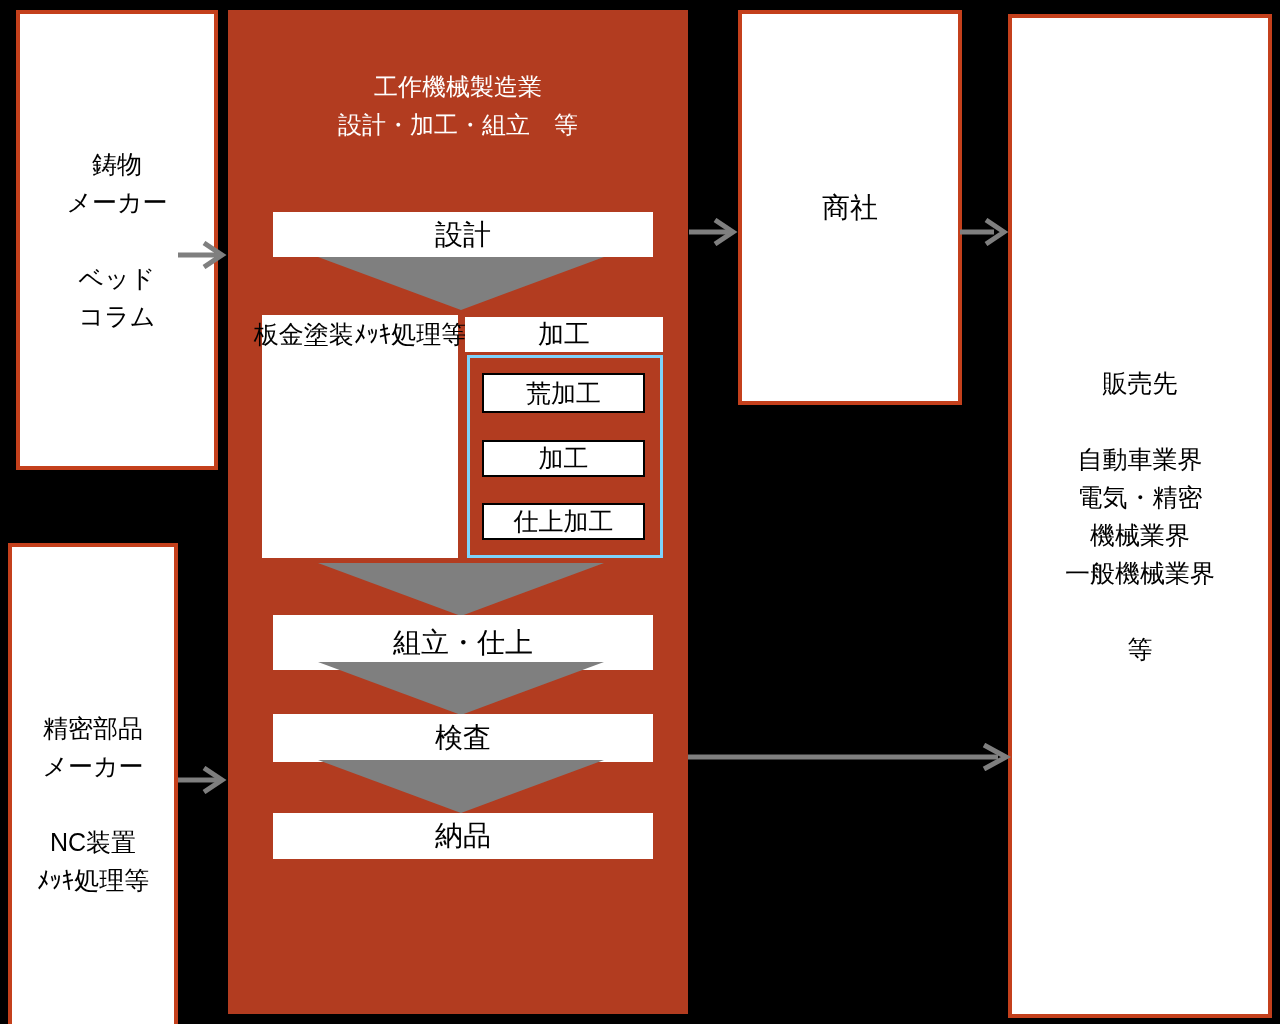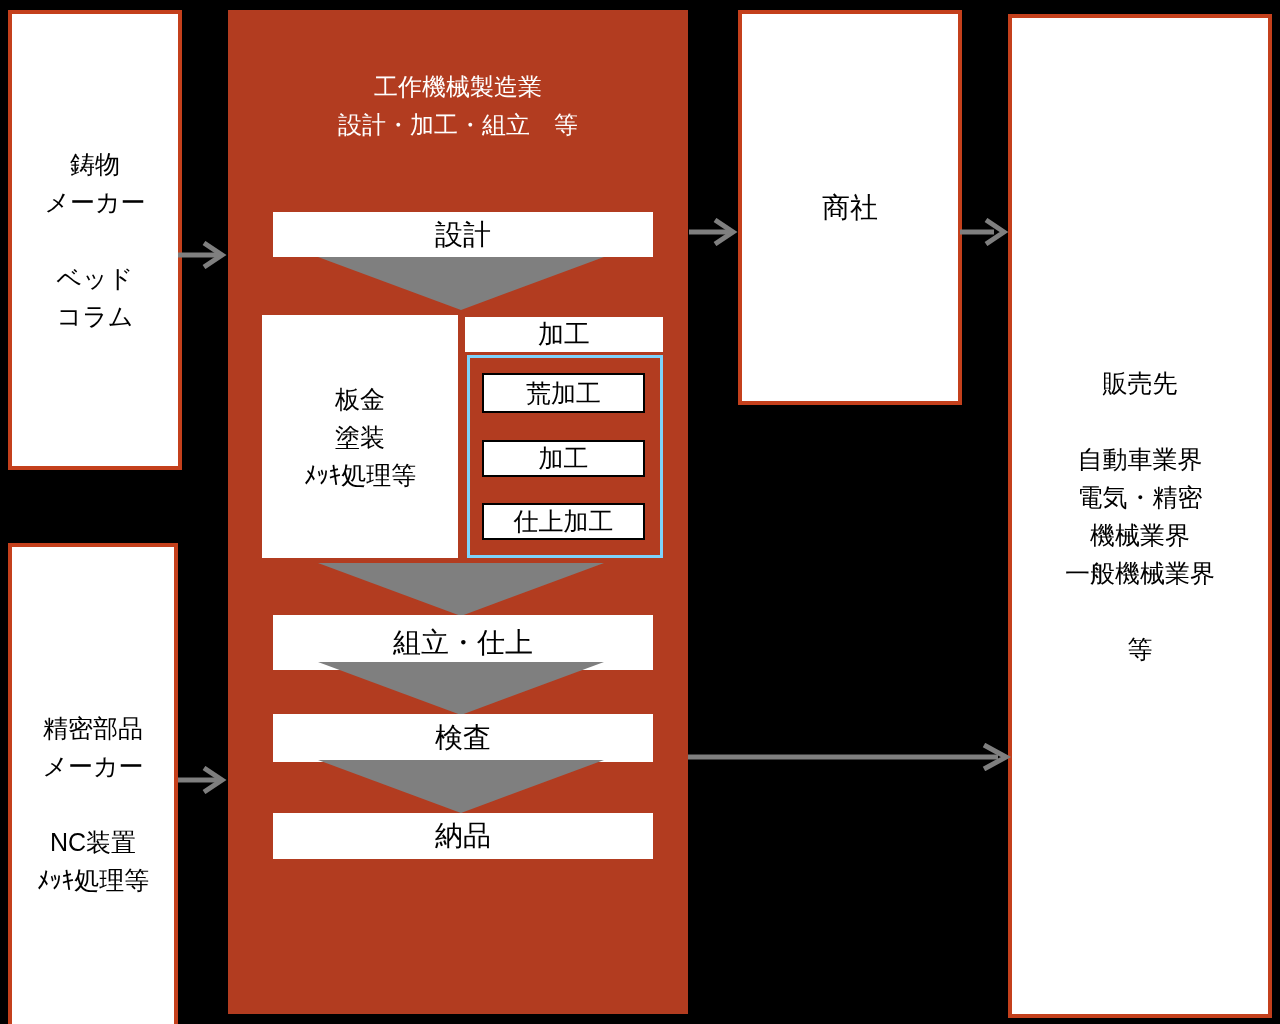--- a/index.html
+++ b/index.html
@@ -10,21 +10,21 @@
   }
 
   
   .outlined-box {
     position:absolute; background:#ffffff; border:4px solid #C4401C;
     display:flex; flex-direction:column; justify-content:center;
     text-align:center; color:#000000;
   }
   .txt-line { height:38px; line-height:38px; font-size:25px; white-space:pre; }
 
-  #left-top-box    { left:8px;    top:10px;  width:174px; height:460px;text-align:center; }
+  #left-top-box    { left:16px;    top:10px;  width:202px; height:460px;text-align:center; }
   #left-bottom-box { left:8px;    top:543px; width:170px; height:521px; }
   #trading-box     { left:738px;  top:10px;  width:224px; height:395px; }
   #trading-box .txt-line { font-size:28px; }
   #sales-box       { left:1008px; top:14px;  width:264px; height:1004px; }
 
   
   #mfg-panel {
     position:absolute; left:228px; top:10px; width:460px; height:1004px;
     background:#B23C20;
     padding-left:47px;
@@ -49,21 +49,21 @@
     position:absolute; left:90px; width:286px; height:53px; background:#7F7F7F;
     clip-path:polygon(0 0, 100% 0, 50% 100%);
   }
   #tri-1 { top:247px; }
   #tri-2 { top:553px; }
   #tri-3 { top:652px; }
   #tri-4 { top:750px; }
 
   #sheetmetal-box {
     position:absolute; left:34px; top:305px; width:196px; height:243px;
-    background:#ffffff; display:flex; flex-direction:column;
+    background:#ffffff; display:flex; flex-direction:row;
     justify-content:center; text-align:center; color:#000000;
   }
   #sheetmetal-box .txt-line { font-size:25px; }
 
   #machining-label-box {
     position:absolute; left:237px; top:307px; width:198px; height:35px;
     background:#ffffff; display:flex; align-items:center; justify-content:center;
     font-size:26px; color:#000000;
   }
   #machining-container {

